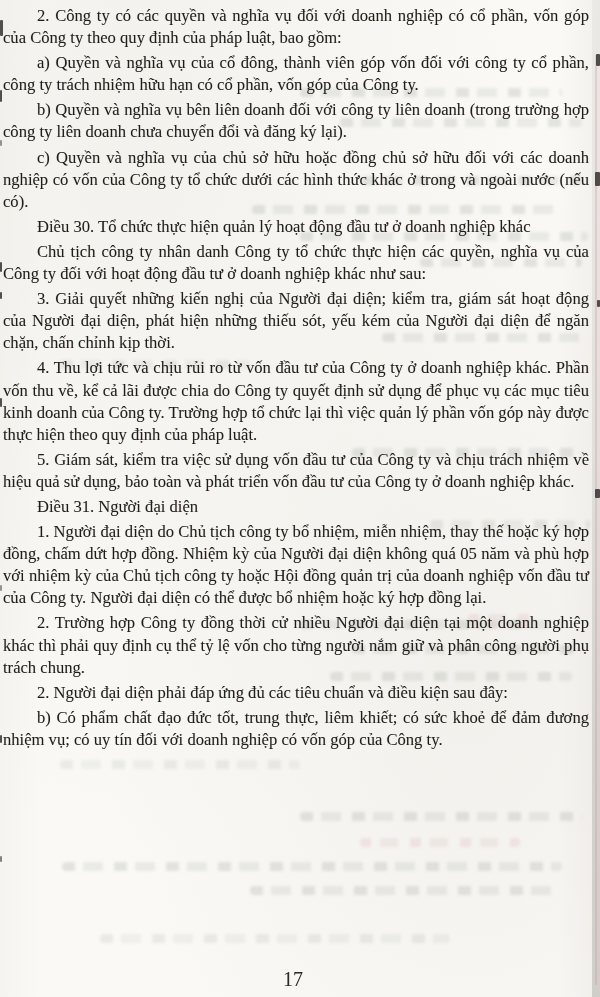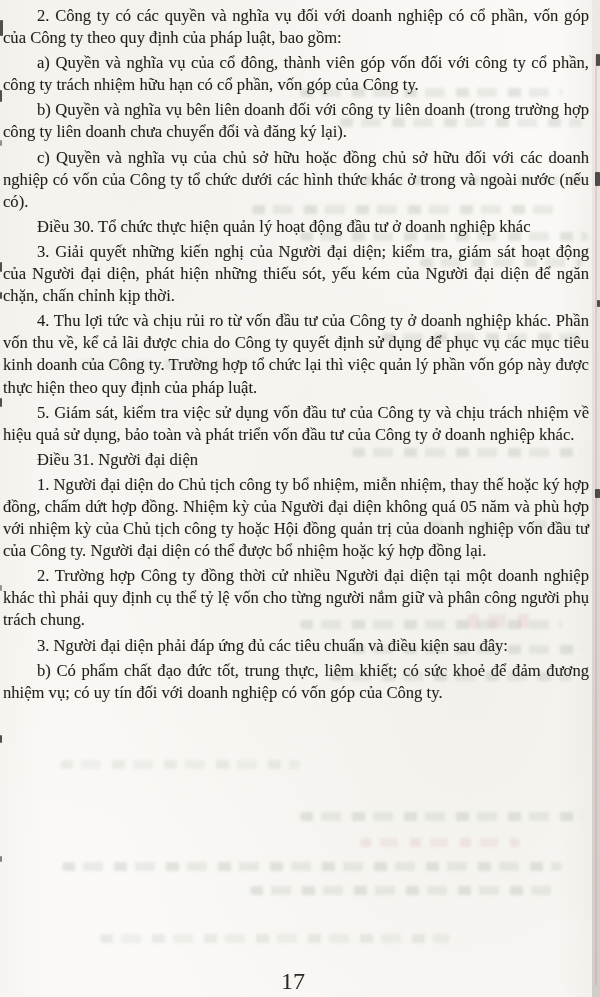--- a/index.html
+++ b/index.html
@@ -21,21 +21,21 @@
     position:absolute;left:3px;right:11px;top:5px;
     color:var(--ink);
     font-size:16.6px;line-height:22.1px;
     text-align:justify;
     text-shadow:0.5px 0 0 rgba(170,30,30,.10), -0.5px 0 0 rgba(20,110,40,.10);
   }
   .content p{margin:0 0 3px 0;text-indent:34px;}
   .content p.heading{font-weight:normal;margin-top:3px;}
   .page-number{
     position:absolute;left:0;right:14px;top:968px;
-    text-align:center;color:#2a2927;font-size:24px;
+    text-align:center;color:#2a2927;font-size:20px;
     text-shadow:0.5px 0 0 rgba(170,30,30,.08);
   }
   
   .bleed{
     position:absolute;height:9px;border-radius:4px;
     filter:blur(1.7px);opacity:.42;pointer-events:none;
     background:repeating-linear-gradient(90deg,
       rgba(148,156,146,.55) 0 13px, transparent 13px 21px,
       rgba(148,156,146,.38) 21px 41px, transparent 41px 52px);
   }
@@ -97,24 +97,25 @@
   <div class="speck" style="left:595px;top:172px;width:5px;height:14px;"></div>
   <div class="speck" style="left:597px;top:300px;width:3px;height:7px;"></div>
   <div class="speck" style="left:595px;top:489px;width:5px;height:9px;"></div>
 
   <main class="content">
       <p class="body">2. Công ty có các quyền và nghĩa vụ đối với doanh nghiệp có cổ phần, vốn góp của Công ty theo quy định của pháp luật, bao gồm:</p>
       <p class="body">a) Quyền và nghĩa vụ của cổ đông, thành viên góp vốn đối với công ty cổ phần, công ty trách nhiệm hữu hạn có cổ phần, vốn góp của Công ty.</p>
       <p class="body">b) Quyền và nghĩa vụ bên liên doanh đối với công ty liên doanh (trong trường hợp công ty liên doanh chưa chuyển đổi và đăng ký lại).</p>
       <p class="body">c) Quyền và nghĩa vụ của chủ sở hữu hoặc đồng chủ sở hữu đối với các doanh nghiệp có vốn của Công ty tổ chức dưới các hình thức khác ở trong và ngoài nước (nếu có).</p>
       <p class="heading">Điều 30. Tổ chức thực hiện quản lý hoạt động đầu tư ở doanh nghiệp khác</p>
+      <p class="body">Chủ tịch công ty nhân danh Công ty tổ chức thực hiện các quyền, nghĩa vụ của Công ty đối với hoạt động đầu tư ở doanh nghiệp khác như sau:</p>
       <p class="body">3. Giải quyết những kiến nghị của Người đại diện; kiểm tra, giám sát hoạt động của Người đại diện, phát hiện những thiếu sót, yếu kém của Người đại diện để ngăn chặn, chấn chỉnh kịp thời.</p>
       <p class="body">4. Thu lợi tức và chịu rủi ro từ vốn đầu tư của Công ty ở doanh nghiệp khác. Phần vốn thu về, kể cả lãi được chia do Công ty quyết định sử dụng để phục vụ các mục tiêu kinh doanh của Công ty. Trường hợp tổ chức lại thì việc quản lý phần vốn góp này được thực hiện theo quy định của pháp luật.</p>
       <p class="body">5. Giám sát, kiểm tra việc sử dụng vốn đầu tư của Công ty và chịu trách nhiệm về hiệu quả sử dụng, bảo toàn và phát triển vốn đầu tư của Công ty ở doanh nghiệp khác.</p>
       <p class="heading">Điều 31. Người đại diện</p>
       <p class="body">1. Người đại diện do Chủ tịch công ty bổ nhiệm, miễn nhiệm, thay thế hoặc ký hợp đồng, chấm dứt hợp đồng. Nhiệm kỳ của Người đại diện không quá 05 năm và phù hợp với nhiệm kỳ của Chủ tịch công ty hoặc Hội đồng quản trị của doanh nghiệp vốn đầu tư của Công ty. Người đại diện có thể được bổ nhiệm hoặc ký hợp đồng lại.</p>
       <p class="body">2. Trường hợp Công ty đồng thời cử nhiều Người đại diện tại một doanh nghiệp khác thì phải quy định cụ thể tỷ lệ vốn cho từng người nắm giữ và phân công người phụ trách chung.</p>
-      <p class="body">3. Người đại diện phải đáp ứng đủ các tiêu chuẩn và điều kiện sau đây:</p>
+      <p class="body">2. Người đại diện phải đáp ứng đủ các tiêu chuẩn và điều kiện sau đây:</p>
       <p class="body">b) Có phẩm chất đạo đức tốt, trung thực, liêm khiết; có sức khoẻ để đảm đương nhiệm vụ; có uy tín đối với doanh nghiệp có vốn góp của Công ty.</p>
     </main>
 
   <div class="page-number">17</div>
 </div>
 
 </body></html>

